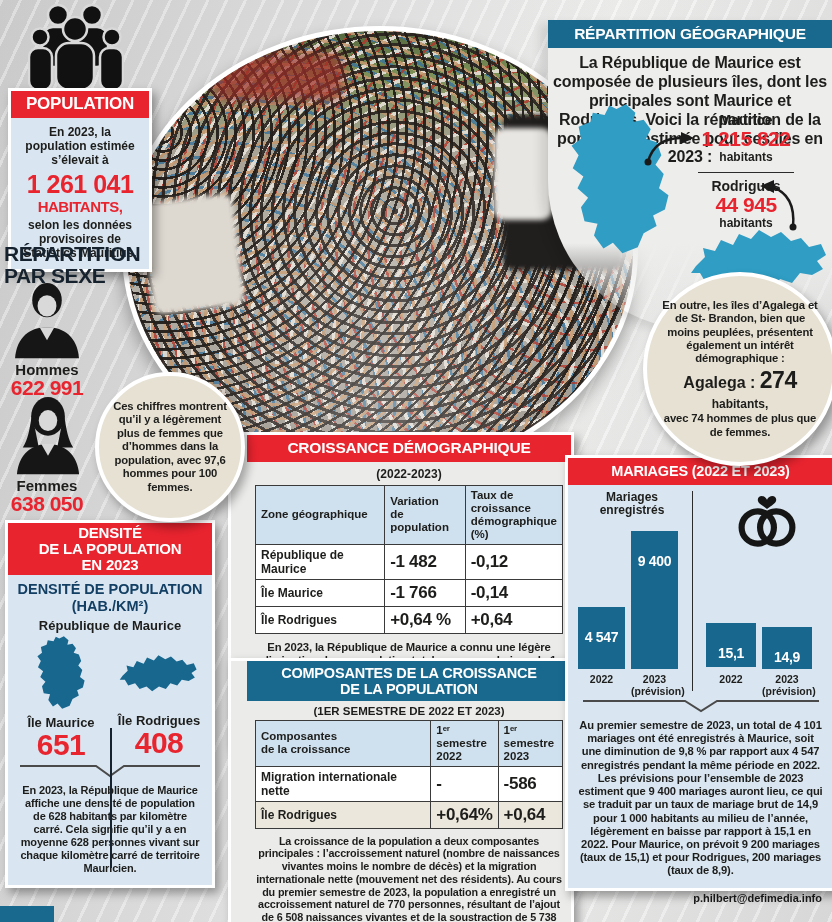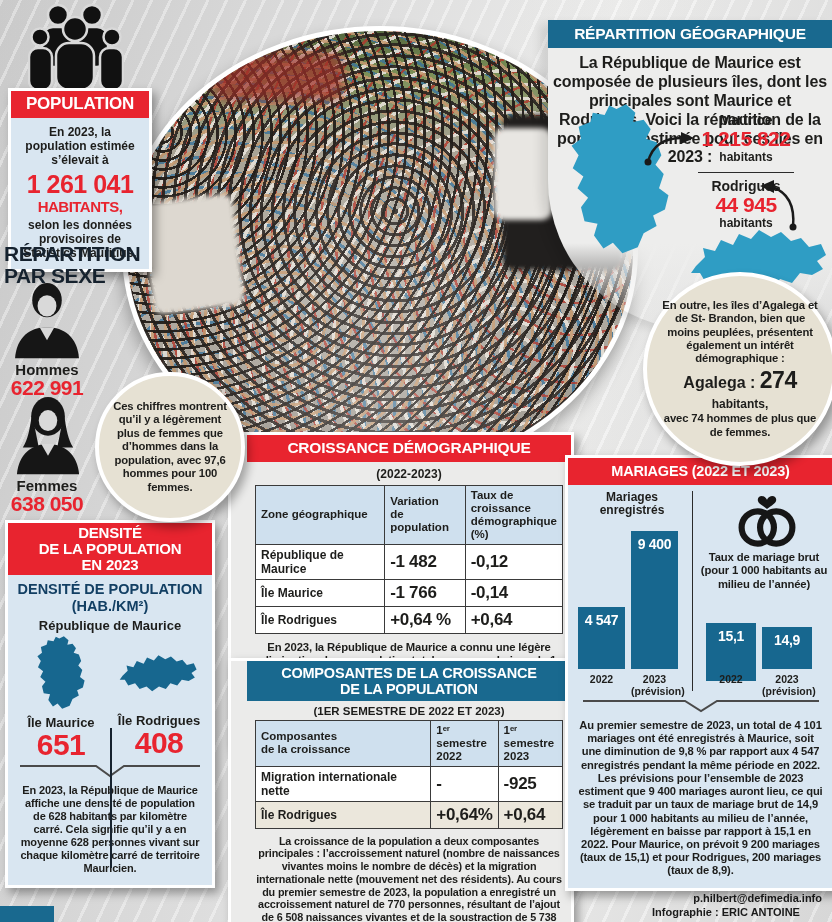--- a/index.html
+++ b/index.html
@@ -24,21 +24,21 @@
 
   .tbl{border-collapse:collapse;width:100%;background:#fff;}
   .tbl th,.tbl td{border:1.5px solid #3a3a3a;padding:3px 5px;text-align:left;vertical-align:middle;}
   .tbl th{background:#cfe0ee;font-size:11.5px;font-weight:700;line-height:1.12;white-space:pre-line;}
   .tbl td.lbl{font-size:12px;font-weight:700;}
   .tbl td.val{font-size:17px;font-weight:700;letter-spacing:-.3px;}
 
   .para{font-weight:700;text-align:center;line-height:1.18;letter-spacing:-.15px;color:#1d1d1b;}
 
   .bar{position:absolute;background:#17678f;}
-  .bar .bv{color:#fff;font-weight:700;font-size:14px;text-align:center;padding-top:5px;letter-spacing:-.3px;}
+  .bar .bv{color:#fff;font-weight:700;font-size:14px;text-align:center;padding-top:22px;letter-spacing:-.3px;}
   .xlab{position:absolute;font-size:10.5px;font-weight:700;text-align:center;line-height:1.1;}
 
   .navy{color:#123f63;}
   .rednum{color:#e8242f;font-weight:700;letter-spacing:-.5px;}
 
   
   .photo{
     border-radius:50%;border:5px solid #fff;overflow:hidden;
     box-shadow:0 8px 16px rgba(0,0,0,.30);
     background-color:#aca69c;
@@ -223,21 +223,21 @@
           <th>1ᵉʳ semestre
 2022</th>
           <th>1ᵉʳ semestre
 2023</th>
         </tr>
           </thead>
         <tbody>
           <tr>
             <td class="lbl">Migration internationale nette</td>
             <td class="val">-</td>
-            <td class="val">-925</td>
+            <td class="val">-586</td>
           </tr>
           <tr style="background:#ebe7dc;">
             <td class="lbl">Île Rodrigues</td>
             <td class="val">+0,64%</td>
             <td class="val">+0,64</td>
           </tr>
         </tbody>
       </table>
     </div>
     <div class="para" style="font-size:10.8px;padding:6px 9px 8px;">La croissance de la population a deux composantes principales : l’accroissement naturel (nombre de naissances vivantes moins le nombre de décès) et la migration internationale nette (mouvement net des résidents). Au cours du premier semestre de 2023, la population a enregistré un accroissement naturel de 770 personnes, résultant de l’ajout de 6 508 naissances vivantes et de la soustraction de 5 738 décès. Pour la même période, la migration internationale nette des résidents a été estimée à -925.</div>
@@ -290,40 +290,38 @@
       <div class="xlab pre" style="left:63px;top:189px;width:47px;">2023
 (prévision)</div>
 
       <div class="abs" style="left:124px;top:6px;width:0;height:200px;border-left:1.5px solid #2b2b2b;"></div>
 
       <svg class="abs" style="left:160px;top:4px;" width="78" height="60" viewBox="0 0 100 78">
         <path d="M50,14 C47,7 38,8 38,14 C38,19 44,21 50,26 C56,21 62,19 62,14 C62,8 53,7 50,14 Z" fill="#161616"></path>
         <circle cx="38" cy="50" r="21" stroke="#161616" stroke-width="8" fill="none"></circle>
         <circle cx="62" cy="50" r="21" stroke="#161616" stroke-width="8" fill="none"></circle>
       </svg>
-      <div class="abs para" style="left:132px;top:66px;width:128px;font-size:11.3px;">Taux de mariage brut (pour 1 000 habitants au milieu de l’année)</div>
-      <div class="bar" style="left:138px;top:138px;width:50px;height:58px;">
+      <div class="bar" style="left:138px;top:138px;width:50px;height:44px;">
           <div class="bv">15,1</div>
         </div>
       <div class="bar" style="left:194px;top:142px;width:50px;height:42px;">
           <div class="bv">14,9</div>
         </div>
       <div class="xlab" style="left:138px;top:189px;width:50px;">2022</div>
       <div class="xlab pre" style="left:194px;top:189px;width:50px;">2023
 (prévision)</div>
     </div>
     <div class="ctr">
       <svg width="240" height="14" viewBox="0 0 240 14">
         <path d="M2,2 L104,2 L120,12 L136,2 L238,2" stroke="#4a4a4a" stroke-width="2" fill="none"></path>
       </svg>
     </div>
     <div class="para" style="font-size:11.2px;padding:2px 9px 10px;">Au premier semestre de 2023, un total de 4 101 mariages ont été enregistrés à Maurice, soit une diminution de 9,8 % par rapport aux 4 547 enregistrés pendant la même période en 2022. Les prévisions pour l’ensemble de 2023 estiment que 9 400 mariages auront lieu, ce qui se traduit par un taux de mariage brut de 14,9 pour 1 000 habitants au milieu de l’année, légèrement en baisse par rapport à 15,1 en 2022. Pour Maurice, on prévoit 9 200 mariages (taux de 15,1) et pour Rodrigues, 200 mariages (taux de 8,9).</div>
   </div>
 
   <div class="abs" style="left:560px;top:879px;width:262px;text-align:right;font-size:11px;font-weight:700;line-height:1.22;color:#1a1a1a;">
     <div>Texte : PATRICK HILBERT</div>
     <div>p.hilbert@defimedia.info</div>
-    <div class="ctr" style="padding-left:70px;">Infographie : ERIC ANTOINE</div>
   </div>
 
   <div class="abs" style="left:0;top:906px;width:54px;height:16px;background:#19698f;"></div>
 
 </div>
 
 </body></html>

